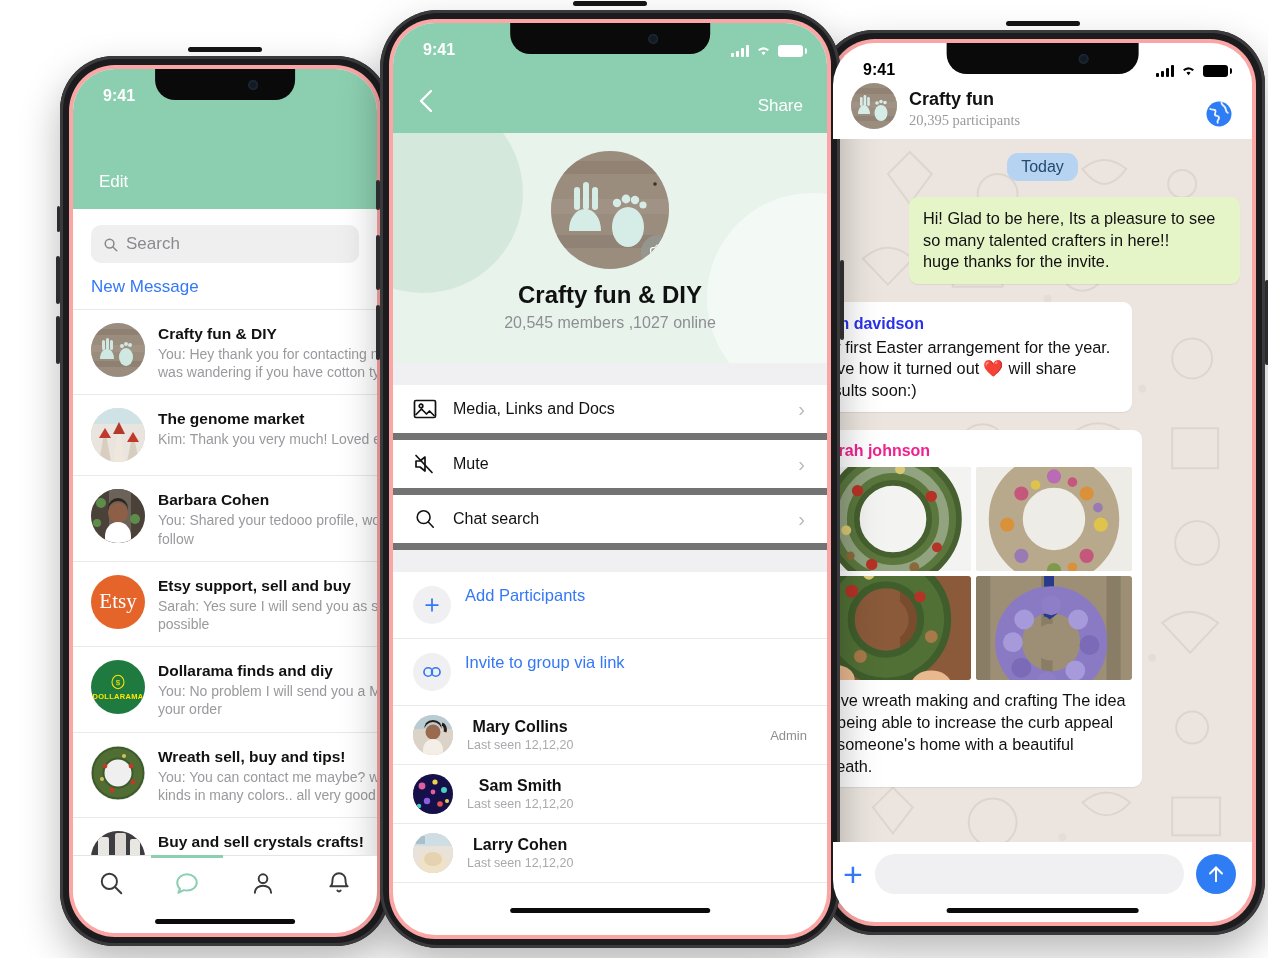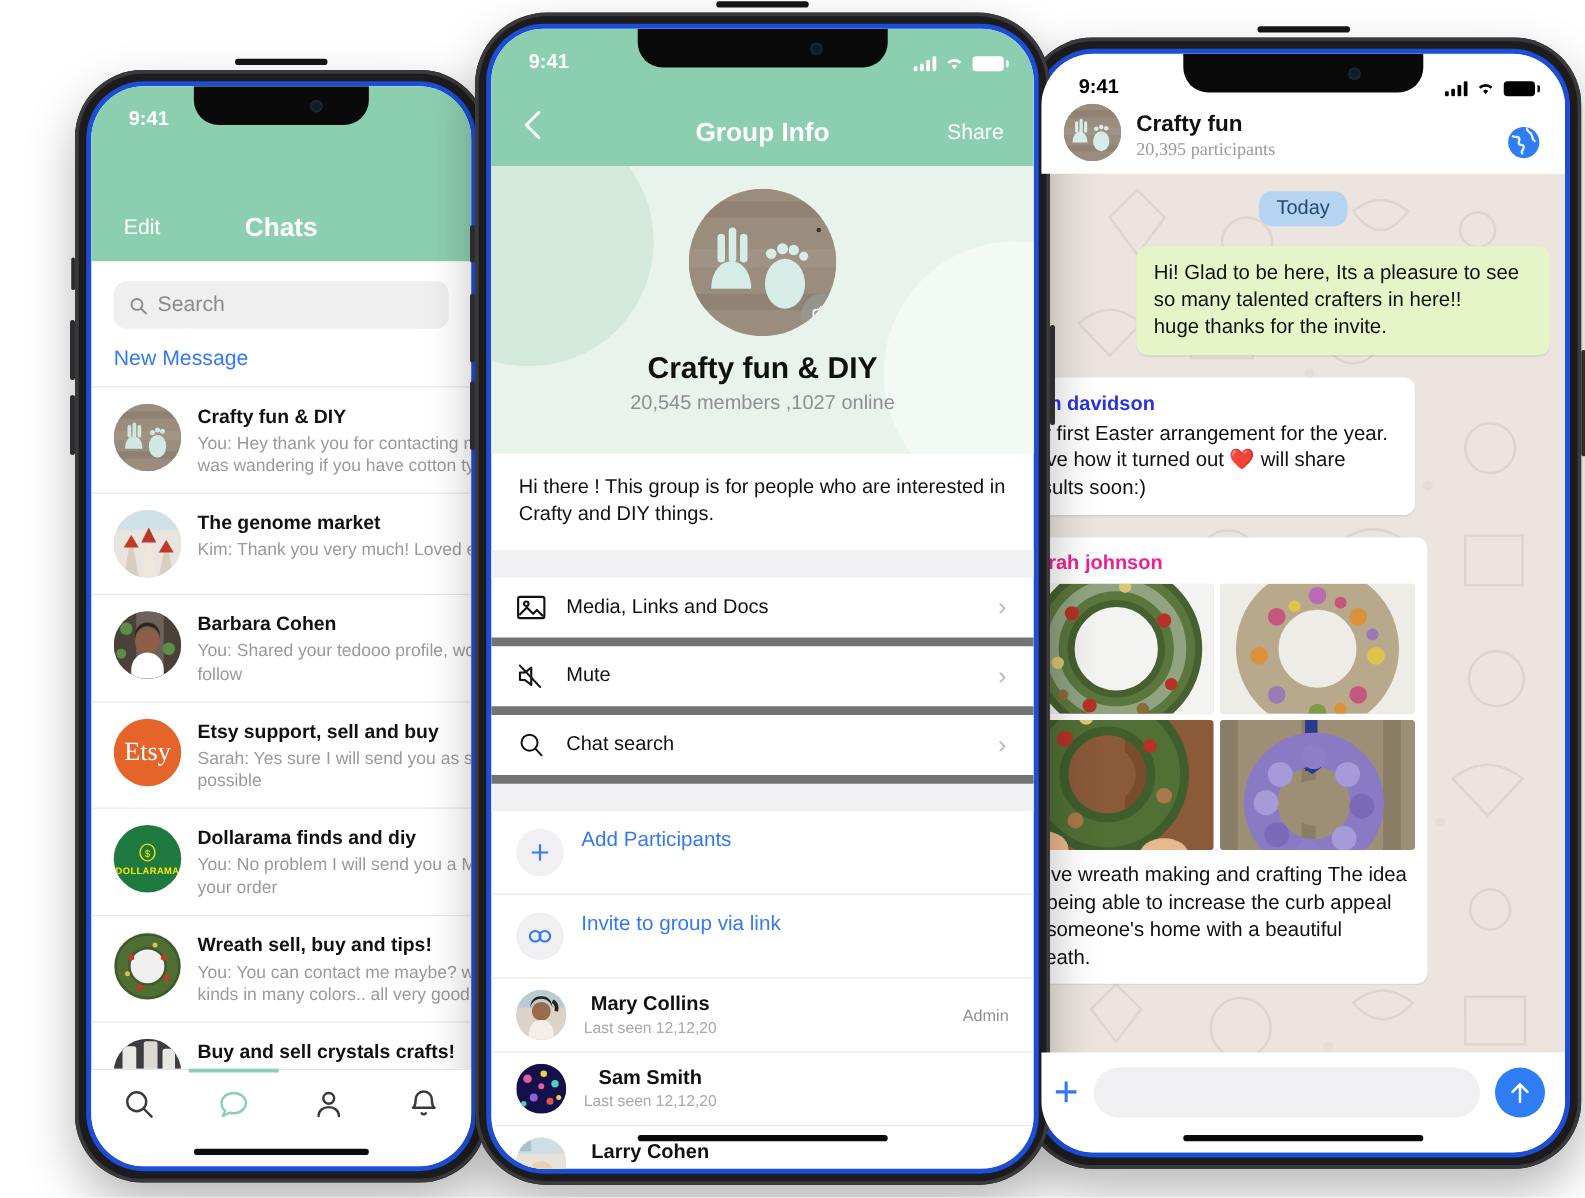--- a/index.html
+++ b/index.html
@@ -7,21 +7,21 @@
     width:1268px; height:958px; overflow:hidden;
     background:#ffffff;
     font-family:"Liberation Sans", sans-serif;
     -webkit-font-smoothing:antialiased;
   }
   #stage { position:relative; width:1268px; height:958px; }
 
   
   .phone { position:absolute; border-radius:54px; background:#1c1c1e;
            box-shadow:0 0 0 3px #3a3a3c inset, 0 18px 40px rgba(0,0,0,.28); }
-  .phone .bez { position:absolute; inset:9px; border-radius:46px; background:#1d4ed8; overflow:hidden;padding-left:48px; }
+  .phone .bez { position:absolute; inset:9px; border-radius:46px; background:#fca5a5; overflow:hidden;padding-left:48px; }
   .screen { position:absolute; inset:4px; border-radius:42px; background:#fff; overflow:hidden; }
   .notch { position:absolute; top:0; left:50%; transform:translateX(-50%);
            width:46%; height:31px; background:#0a0a0a; border-radius:0 0 20px 20px; z-index:30; }
   .notch .cam { position:absolute; right:26%; top:11px; width:10px; height:10px; border-radius:50%;
                 background:#121a22; box-shadow: inset 0 0 3px #2b3d52; }
   .spk { position:absolute; top:-9px; left:50%; transform:translateX(-50%); width:74px; height:5px;
          border-radius:3px; background:#141414; }
   .side-btn { position:absolute; background:#2c2c2e; border-radius:2px; }
   .homebar { position:absolute; bottom:9px; left:50%; transform:translateX(-50%);
              width:46%; height:5px; border-radius:3px; background:#0b0b0b; z-index:40; }
@@ -149,21 +149,20 @@
             <span class="cam"></span>
           </div>
 
         <div class="statusbar">
           <div>9:41</div>
           <div class="sb-icons" style="opacity:0"></div>
         </div>
 
         <div class="p1-head">
           <div class="edit">Edit</div>
-          <div class="ttl">Chats</div>
         </div>
 
         <div class="p1-search">
           <svg width="15" height="15" viewBox="0 0 24 24" fill="none" stroke="#8a8a8e" stroke-width="2.4">
             <circle cx="10.5" cy="10.5" r="7"></circle>
               <line x1="16" y1="16" x2="22" y2="22" stroke-linecap="round"></line>
           </svg>
           <span>Search</span>
         </div>
 
@@ -359,21 +358,20 @@
             <span class="batt"></span>
           </div>
         </div>
 
         <div class="p2-nav">
           <span class="back">
             <svg width="22" height="32" viewBox="0 0 22 32" fill="none" stroke="#fff" stroke-width="2.4" stroke-linecap="round" stroke-linejoin="round">
                 <polyline points="16,6 6,16 16,26"></polyline>
               </svg>
           </span>
-          <div class="t">Group Info</div>
           <div class="share">Share</div>
         </div>
 
         <div class="p2-hero">
           <div class="blob1"></div>
           <div class="blob2"></div>
           <div class="p2-pic">
             <svg width="118" height="118" viewBox="0 0 118 118">
               <rect width="118" height="118" fill="#9b8d7e"></rect>
               <rect y="10" width="118" height="13" fill="#8a7c6d" opacity=".6"></rect>
@@ -395,21 +393,20 @@
                 <rect x="2" y="5" width="20" height="15" rx="3"></rect>
                   <path d="M8.5 5l1.6-3h3.8l1.6 3"></path>
                   <circle cx="12" cy="12.5" r="3.8"></circle>
               </svg>
             </div>
           </div>
           <div class="p2-gname">Crafty fun &amp; DIY</div>
           <div class="p2-gsub">20,545 members ,1027 online</div>
         </div>
 
-        <div class="p2-desc">Hi there ! This group is for people who are interested in Crafty and DIY things.</div>
         <div class="p2-gap"></div>
 
         <div class="p2-item">
           <svg width="24" height="22" viewBox="0 0 24 22" fill="none" stroke="#111" stroke-width="1.7">
             <rect x="1.5" y="2.5" width="21" height="17" rx="1.5"></rect>
               <circle cx="8" cy="8" r="1.8"></circle>
               <path d="M2.5 17l6-6 5 5 3-3 5 5" stroke-linejoin="round"></path>
           </svg>
           <span class="lbl">Media, Links and Docs</span>
           <span class="chev">›</span>

